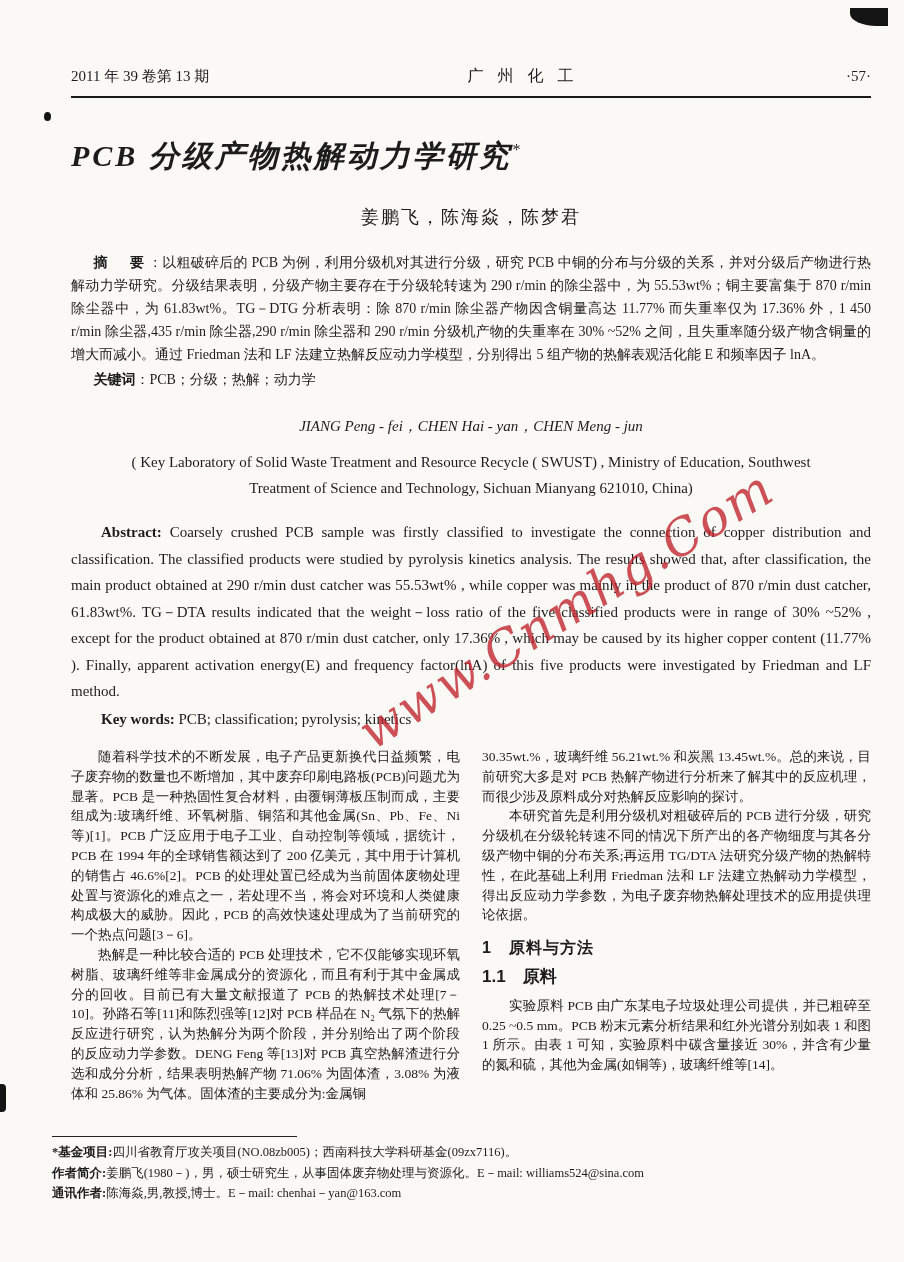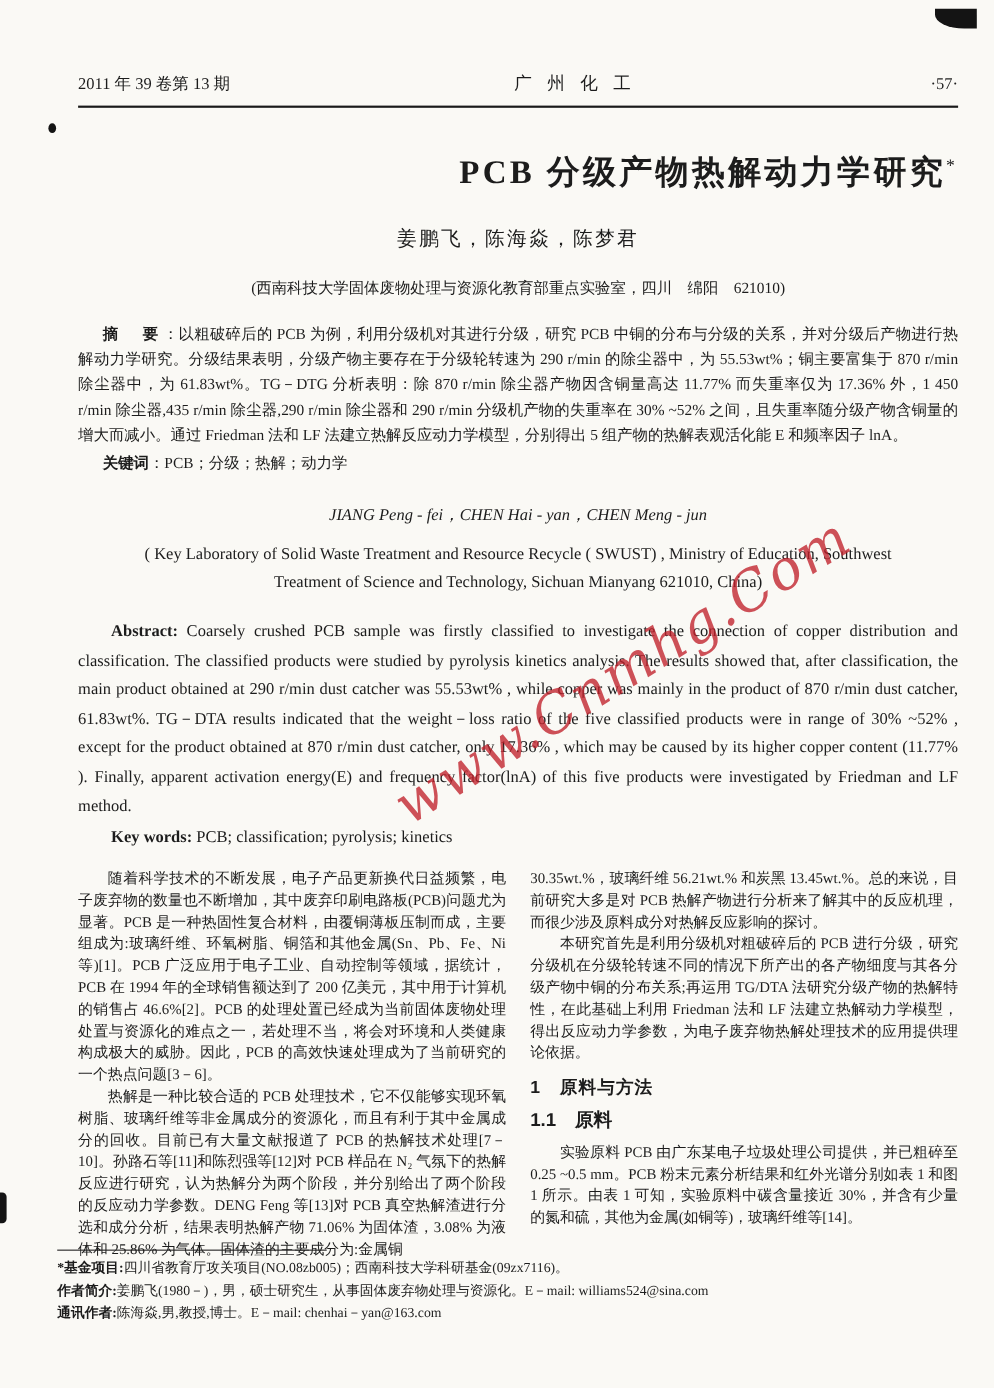--- a/index.html
+++ b/index.html
@@ -12,21 +12,21 @@
     font-family: "Liberation Serif", serif;
     overflow: hidden;
     box-shadow: 0 0 6px rgba(0,0,0,.3);
   }
   .content { position: absolute; left: 38px; top: 66px; width: 800px; margin-left: 33px; }
 
   .header-row { display:flex; justify-content:space-between; align-items:baseline; font-size:15px; }
   .journal-name { letter-spacing: 14px; font-size:16px; }
   .header-rule { margin-top: 9px; border: 0; border-top: 2px solid #1a1a1a; }
 
-  .title-zh { margin: 38px 0 0 0; text-align:right; font-size: 30px; font-weight: bold; letter-spacing: 3px; }
+  .title-zh { margin: 38px 0 0 0; text-align:left; font-size: 30px; font-weight: bold; letter-spacing: 3px; font-style: italic; }
   .title-zh sup { font-size: 16px; font-weight: normal; }
   .authors-zh { margin-top: 28px; text-align:center; font-size: 18px; letter-spacing: 2px; }
   .affil-zh { margin-top: 24px; text-align:center; font-size: 14px; }
 
   .abstract-zh { margin: 22px 0 0 0; font-size: 14px; line-height: 23px; text-align: justify; text-indent: 1.6em; }
   .abstract-zh b { letter-spacing: 4px; }
   .keywords-zh { margin: 2px 0 0 0; font-size: 14px; line-height: 23px; text-indent: 1.6em; }
 
   .en-title { margin: 22px 0 0 0; text-align:center; font-size: 19.5px; font-weight: bold; }
   .en-title sup { font-size: 12px; }
@@ -76,21 +76,20 @@
       <span>2011 年 39 卷第 13 期</span>
       <span class="journal-name">广州化工</span>
       <span>·57·</span>
     </div>
     <hr class="header-rule">
 
     <h1 class="title-zh"><span>PCB 分级产物热解动力学研究</span><sup>*</sup></h1>
 
     <div class="authors-zh">姜鹏飞，陈海焱，陈梦君</div>
 
-    <div class="affil-zh">(西南科技大学固体废物处理与资源化教育部重点实验室，四川　绵阳　621010)</div>
 
     <p class="abstract-zh"><b>摘　要</b><span>：以粗破碎后的 PCB 为例，利用分级机对其进行分级，研究 PCB 中铜的分布与分级的关系，并对分级后产物进行热解动力学研究。分级结果表明，分级产物主要存在于分级轮转速为 290 r/min 的除尘器中，为 55.53wt%；铜主要富集于 870 r/min 除尘器中，为 61.83wt%。TG－DTG 分析表明：除 870 r/min 除尘器产物因含铜量高达 11.77% 而失重率仅为 17.36% 外，1 450 r/min 除尘器,435 r/min 除尘器,290 r/min 除尘器和 290 r/min 分级机产物的失重率在 30% ~52% 之间，且失重率随分级产物含铜量的增大而减小。通过 Friedman 法和 LF 法建立热解反应动力学模型，分别得出 5 组产物的热解表观活化能 E 和频率因子 lnA。</span></p>
 
     <p class="keywords-zh"><b>关键词</b><span>：PCB；分级；热解；动力学</span></p>
 
 
     <div class="en-authors">JIANG Peng - fei，CHEN Hai - yan，CHEN Meng - jun</div>
 
     <div class="en-affil">
       <div>( Key Laboratory of Solid Waste Treatment and Resource Recycle ( SWUST) , Ministry of Education, Southwest</div>

